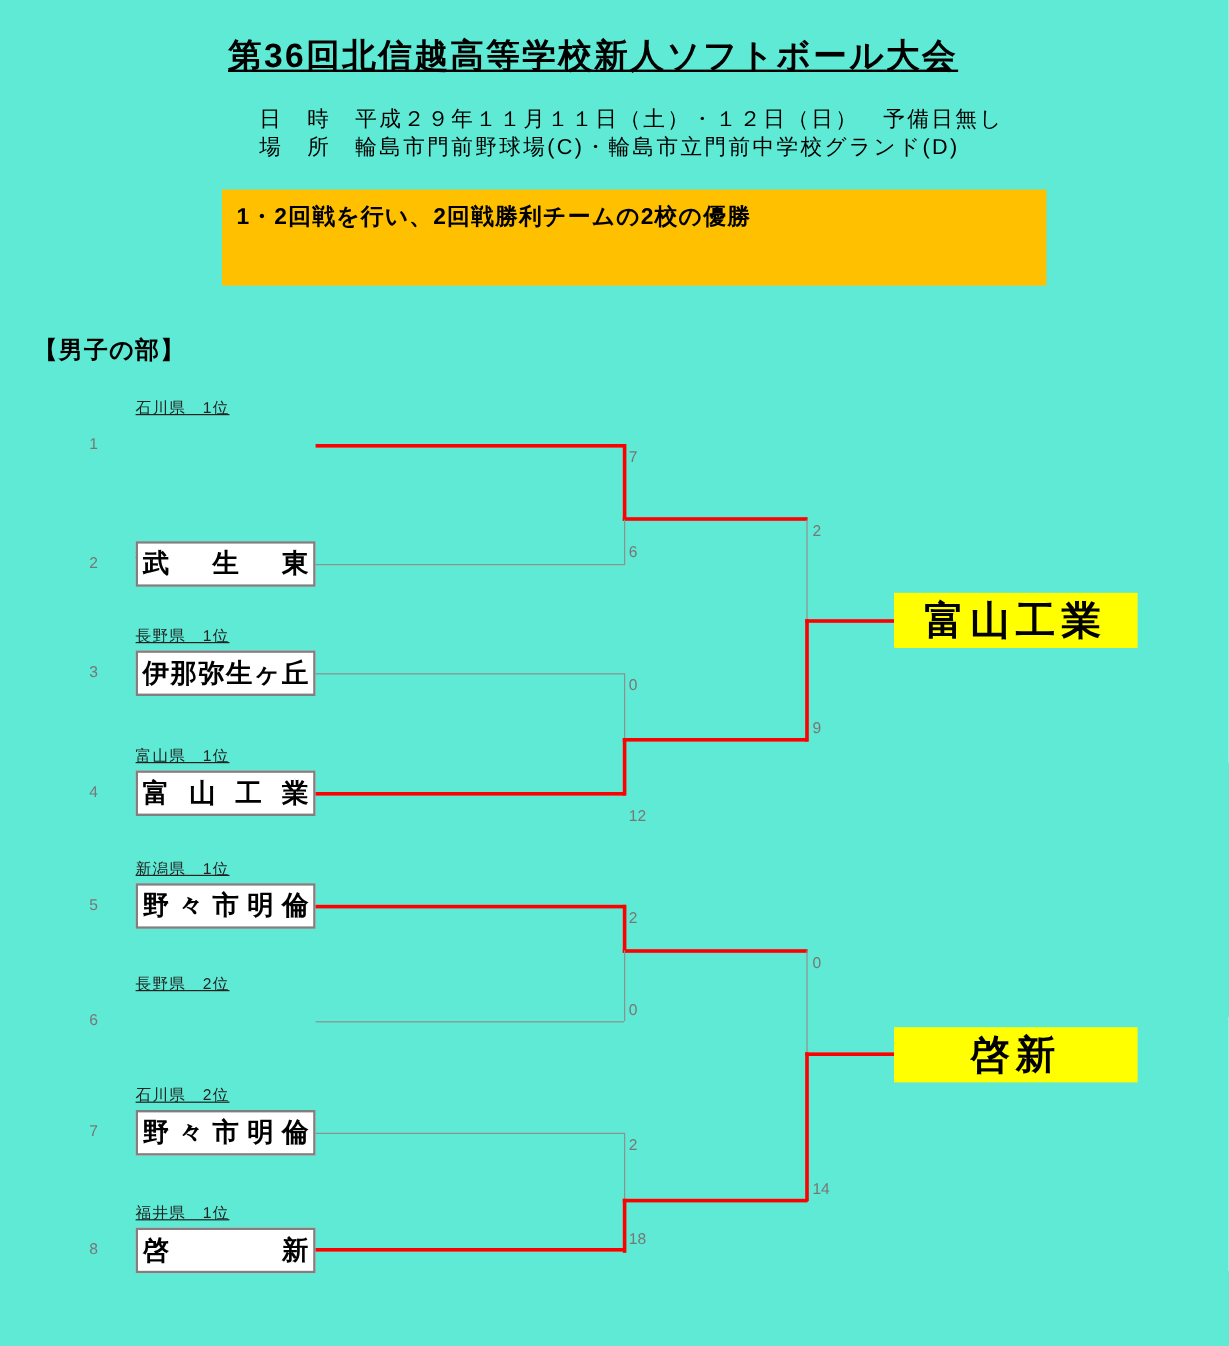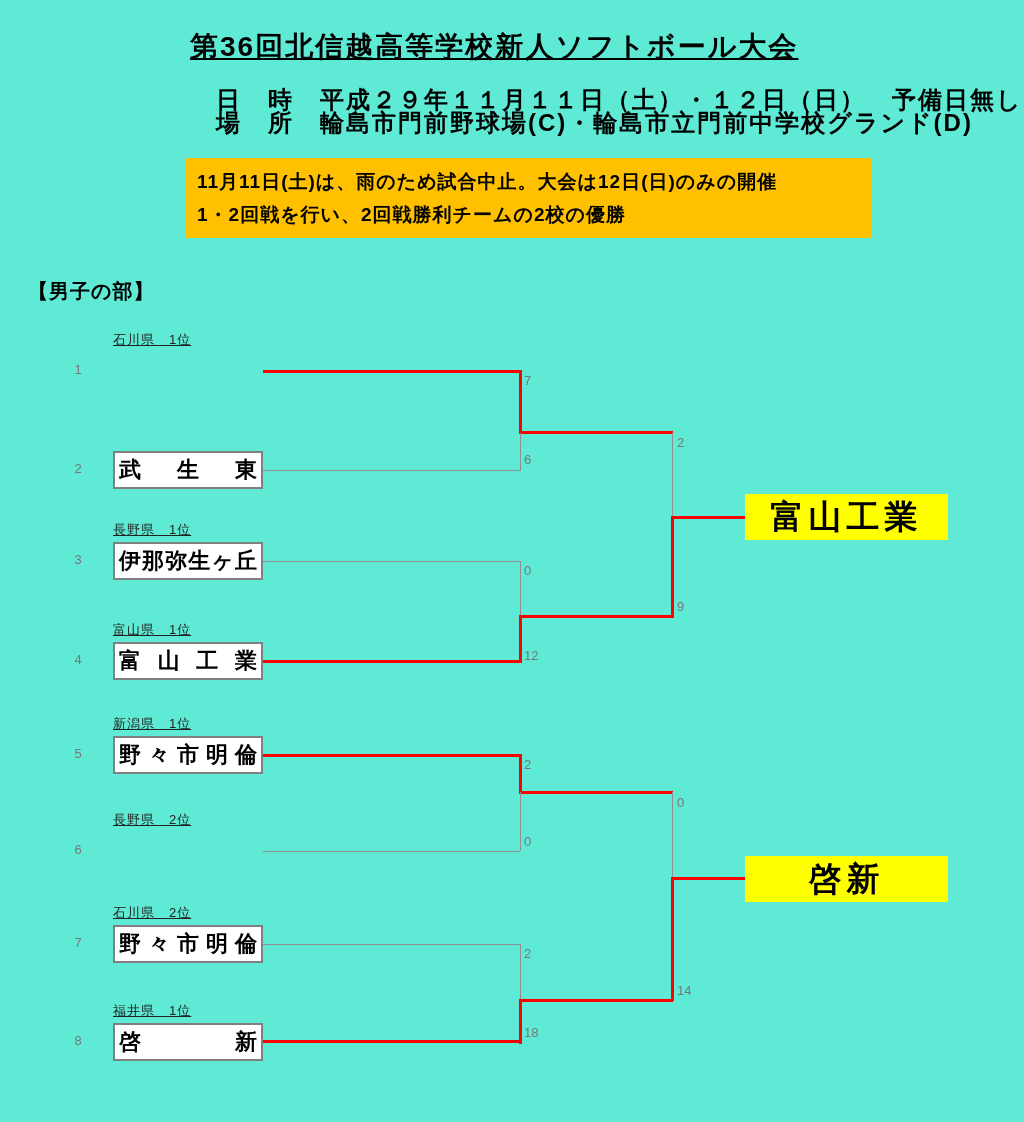--- a/index.html
+++ b/index.html
@@ -5,21 +5,21 @@
   html,body { margin:0; padding:0; background:#fff; }
   .page {
     position:relative; width:1024px; height:1122px; background:#5eead4;
     font-family:"Liberation Sans", sans-serif; overflow:hidden; color:#000;
   }
   .title {
     position:absolute; left:190px; top:28px; margin:0;
     font-size:28px; font-weight:bold; letter-spacing:2px;
     text-decoration:underline; white-space:nowrap;
   }
-  .info { position:absolute; left:216px; top:88px; font-size:24px; font-weight:bold; letter-spacing:2px; line-height:23px; white-space:nowrap; }
+  .info { position:absolute; left:216px; top:88px; font-size:18px; font-weight:normal; letter-spacing:2px; line-height:23px; white-space:nowrap; }
   .notice {
     position:absolute; left:185px; top:158px; width:663px; height:73px;
     background:#FFC000; padding:7px 12px 0 12px;
     font-size:19px; font-weight:bold; letter-spacing:1px; line-height:33px; white-space:nowrap;
   }
   .section { position:absolute; left:28px; top:278px; font-size:20px; font-weight:bold; letter-spacing:1px; }
   .seed { position:absolute; left:66px; width:24px; text-align:center; font-size:13px; color:#777; }
   .region {
     position:absolute; left:113px; font-size:13px; color:#222; letter-spacing:1px;
     text-decoration:underline; white-space:nowrap;
@@ -49,21 +49,20 @@
 <div class="page">
 
   <h1 class="title">第36回北信越高等学校新人ソフトボール大会</h1>
 
   <div class="info">
     <div>日　時　平成２９年１１月１１日（土）・１２日（日）　予備日無し</div>
     <div>場　所　輪島市門前野球場(C)・輪島市立門前中学校グランド(D)</div>
   </div>
 
   <div class="notice">
-    <div>11月11日(土)は、雨のため試合中止。大会は12日(日)のみの開催</div>
     <div>1・2回戦を行い、2回戦勝利チームの2校の優勝</div>
   </div>
 
   <div class="section">【男子の部】</div>
 
   <div class="seed" style="top:362px">1</div>
   <div class="region" style="top:331px">石川県　1位</div>
 
   <div class="seed" style="top:461px">2</div>
   <div class="region" style="top:450px">福井県　2位</div>
@@ -120,21 +119,21 @@
   <div class="vl red" style="left:519px; top:999px; height:45px"></div>
   <div class="hl red" style="left:519px; top:999px; width:154px"></div>
 
   <div class="vl gray" style="left:672px; top:792px; height:86px"></div>
   <div class="vl red" style="left:671px; top:877px; height:124px"></div>
   <div class="hl red" style="left:671px; top:877px; width:76px"></div>
 
   <div class="score r1" style="top:373px">7</div>
   <div class="score r1" style="top:452px">6</div>
   <div class="score r1" style="top:563px">0</div>
-  <div class="score r1" style="top:648px">12</div>
+  <div class="score r1" style="top:672px">12</div>
   <div class="score r1" style="top:757px">2</div>
   <div class="score r1" style="top:834px">0</div>
   <div class="score r1" style="top:946px">2</div>
   <div class="score r1" style="top:1025px">18</div>
 
   <div class="score r2" style="top:435px">2</div>
   <div class="score r2" style="top:599px">9</div>
   <div class="score r2" style="top:795px">0</div>
   <div class="score r2" style="top:983px">14</div>
 

